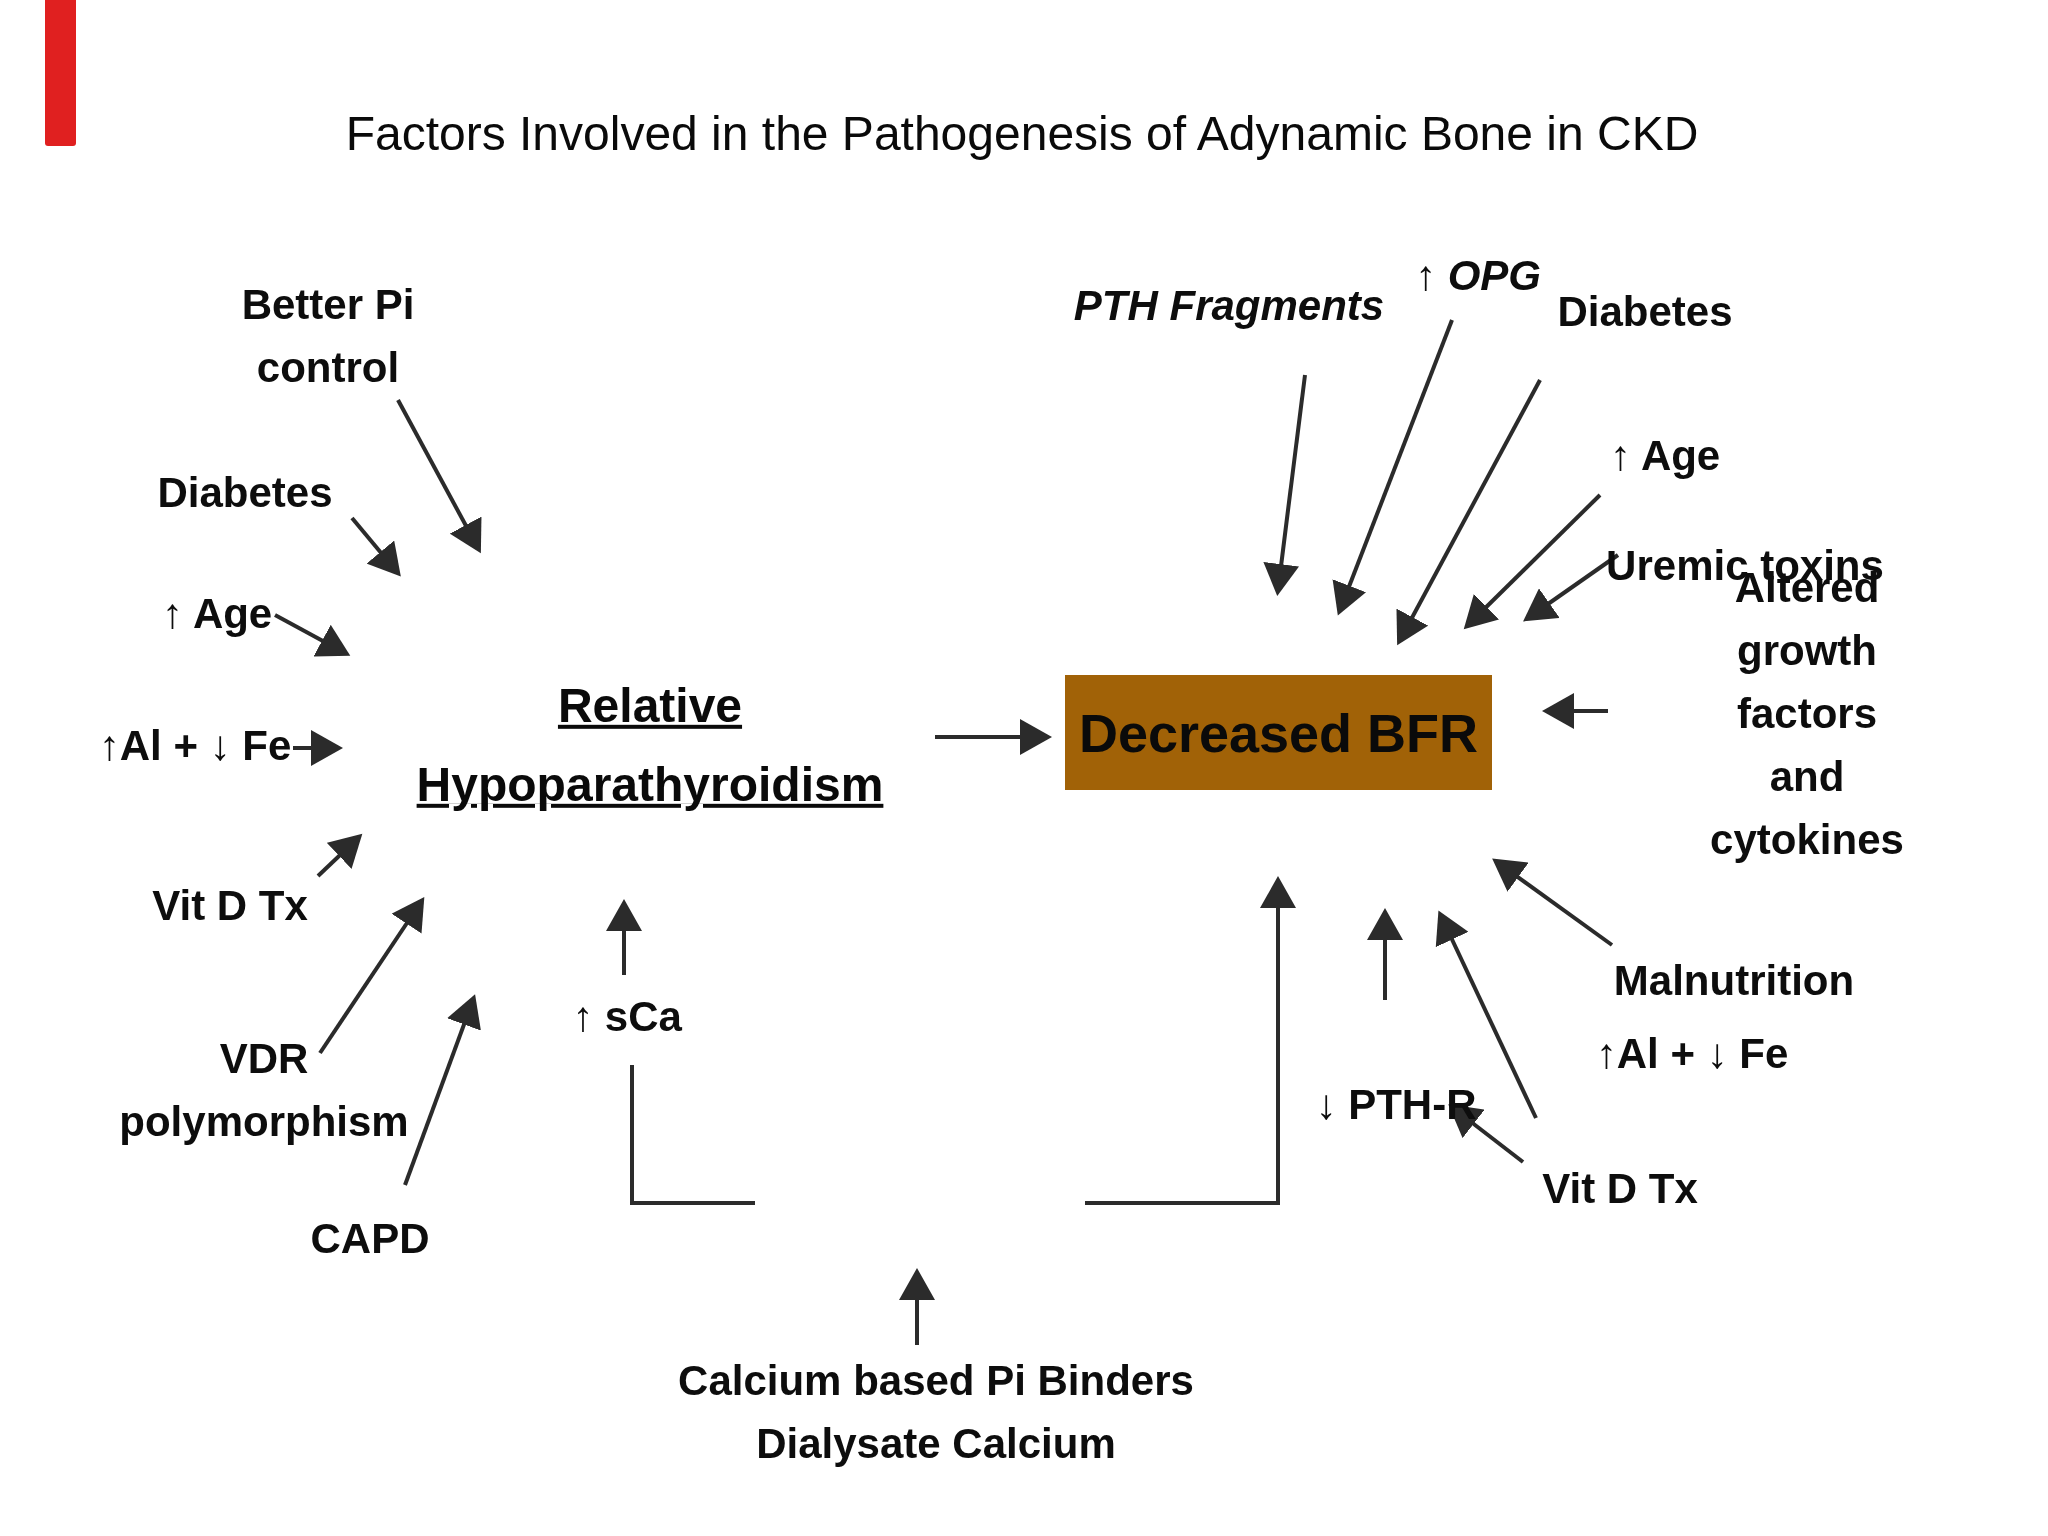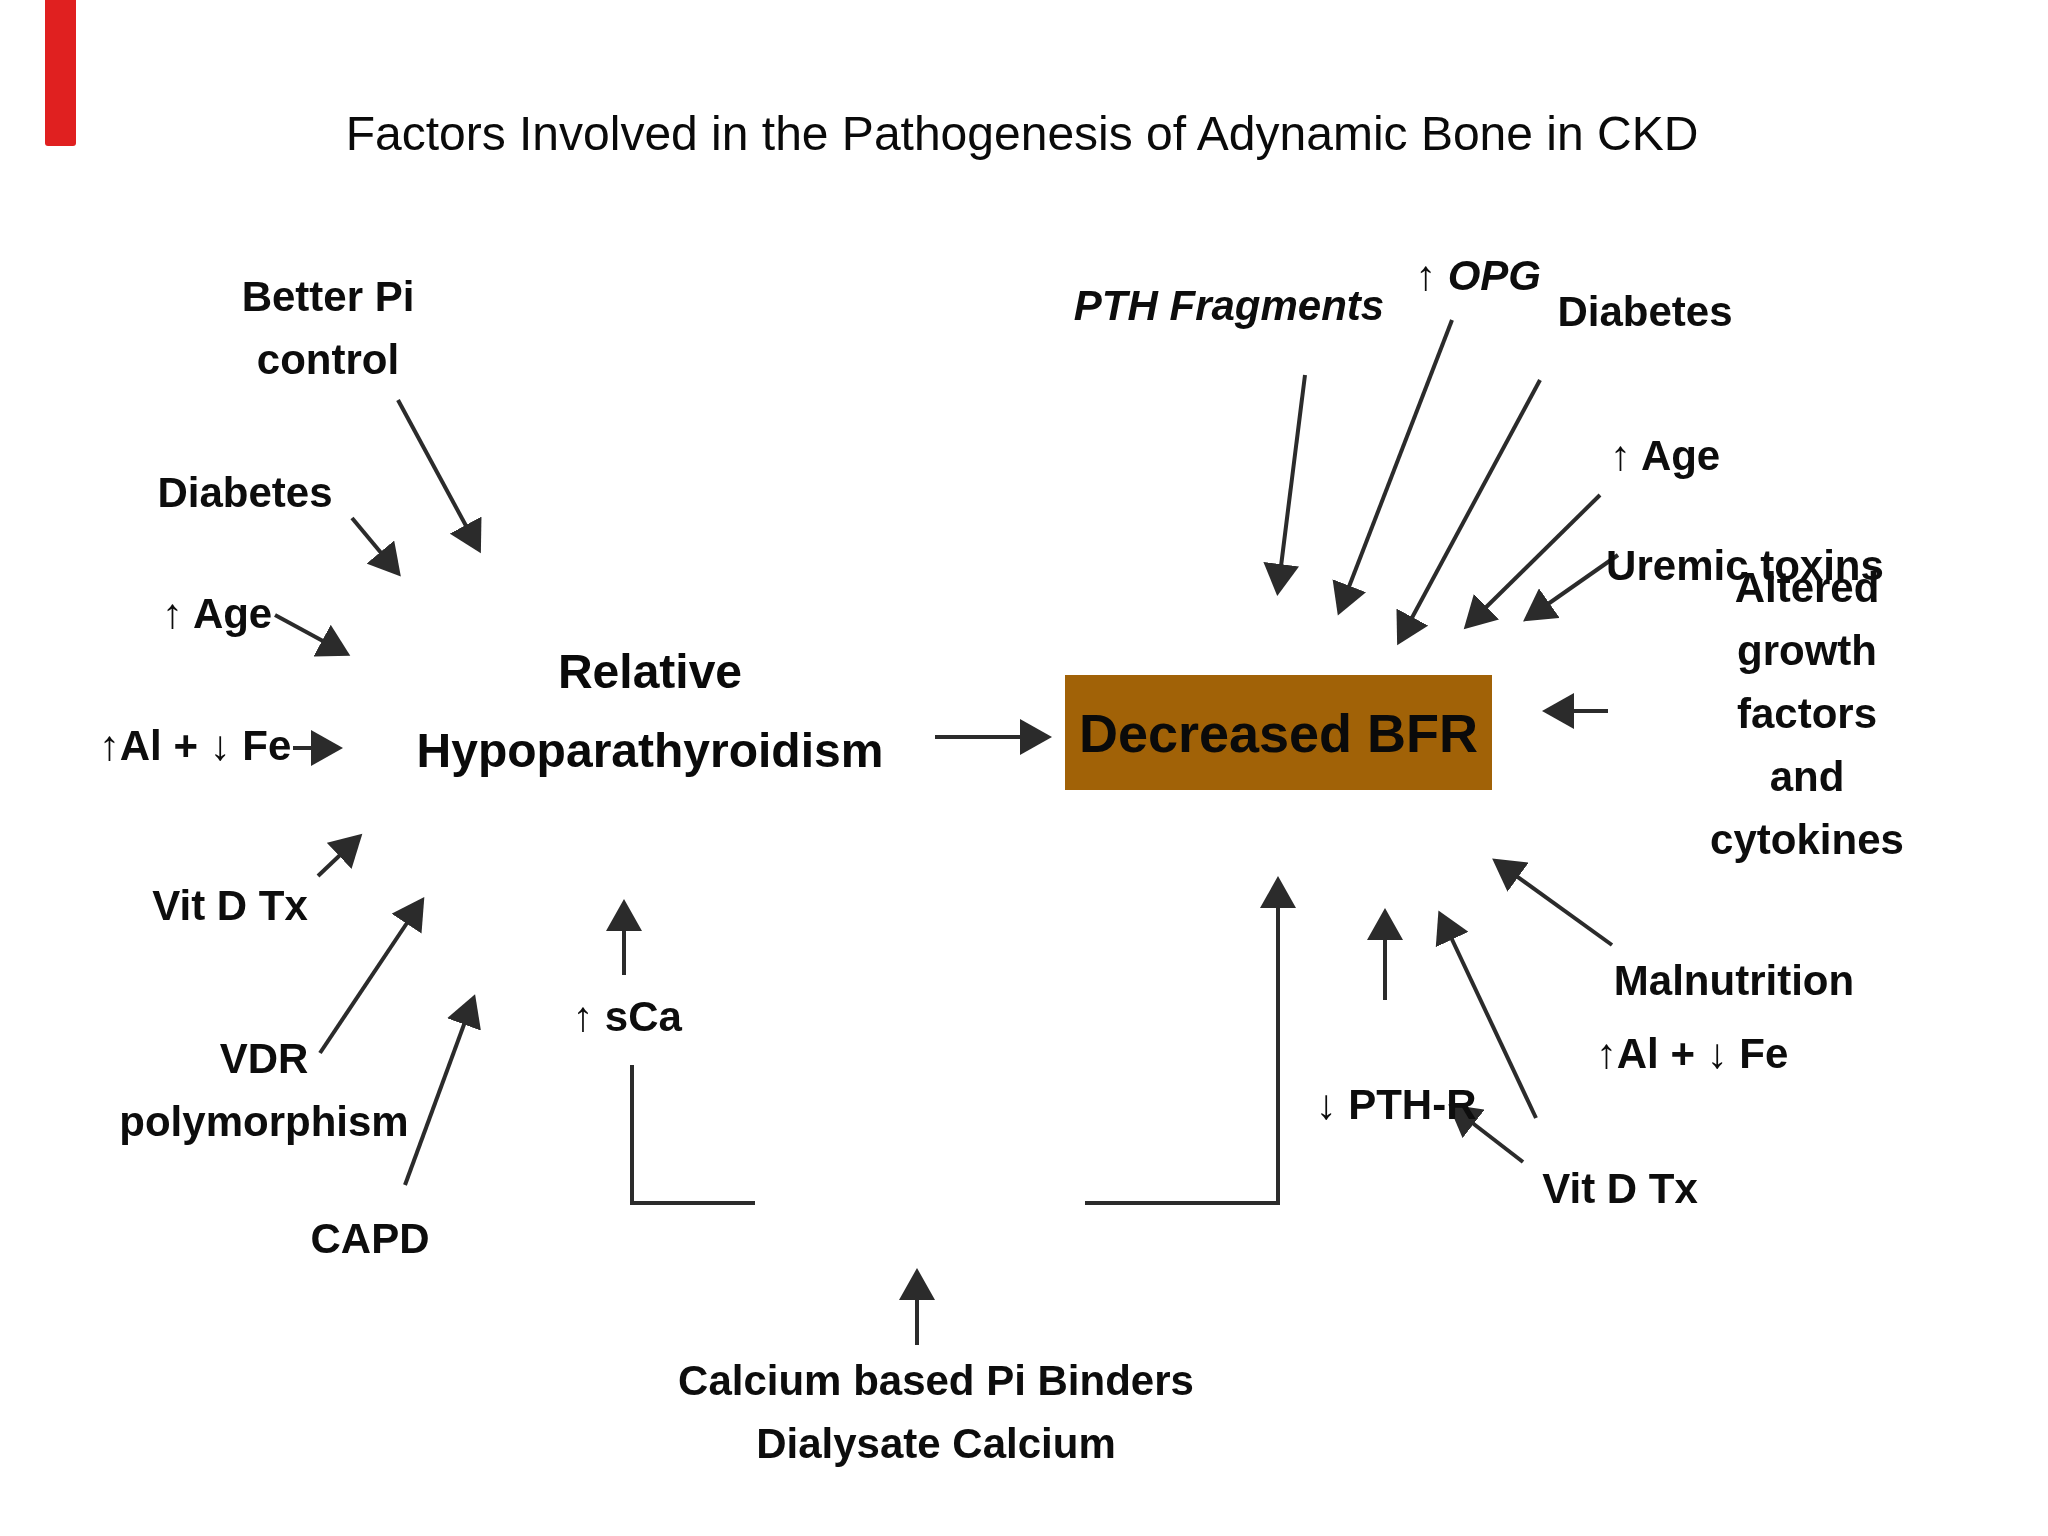--- a/index.html
+++ b/index.html
@@ -99,34 +99,34 @@
       <line x1="1600" y1="495" x2="1468" y2="625" marker-end="url(#ah)"></line>
       <line x1="1618" y1="555" x2="1528" y2="618" marker-end="url(#ah)"></line>
       <line x1="1608" y1="711" x2="1548" y2="711" marker-end="url(#ah)"></line>
       <line x1="1612" y1="945" x2="1497" y2="862" marker-end="url(#ah)"></line>
       <line x1="1536" y1="1118" x2="1441" y2="916" marker-end="url(#ah)"></line>
       <line x1="1523" y1="1162" x2="1453" y2="1108" marker-end="url(#ah)"></line>
       <line x1="1385" y1="1000" x2="1385" y2="914" marker-end="url(#ah)"></line>
     </g>
   </svg>
 
-  <div class="lbl" style="left:328px;top:328px;">Better Pi
+  <div class="lbl" style="left:328px;top:336px;">Better Pi
 control</div>
   <div class="lbl" style="left:245px;top:492px;">Diabetes</div>
   <div class="lbl" style="left:217px;top:613px;">↑ Age</div>
   <div class="lbl" style="left:195px;top:745px;">↑Al + ↓ Fe</div>
   <div class="lbl" style="left:230px;top:905px;">Vit D Tx</div>
   <div class="lbl" style="left:264px;top:1090px;">VDR
 polymorphism</div>
   <div class="lbl" style="left:370px;top:1238px;">CAPD</div>
   <div class="lbl" style="left:627px;top:1016px;">↑ sCa</div>
   <div class="lbl" style="left:936px;top:1412px;">Calcium based Pi Binders
 Dialysate Calcium</div>
 
-  <div class="node" style="left:650px;top:711px;">Relative
+  <div class="node" style="left:650px;top:745px;text-decoration:underline;">Relative
 Hypoparathyroidism</div>
 
   <div class="bfr-box">
     <span class="bfr-text">Decreased BFR</span>
   </div>
 
   <div class="lbl" style="left:1229px;top:305px;font-style:italic;">PTH Fragments</div>
   <div class="lbl" style="left:1478px;top:275px;font-style:italic;">↑ OPG</div>
   <div class="lbl" style="left:1645px;top:311px;">Diabetes</div>
   <div class="lbl" style="left:1665px;top:455px;">↑ Age</div>

